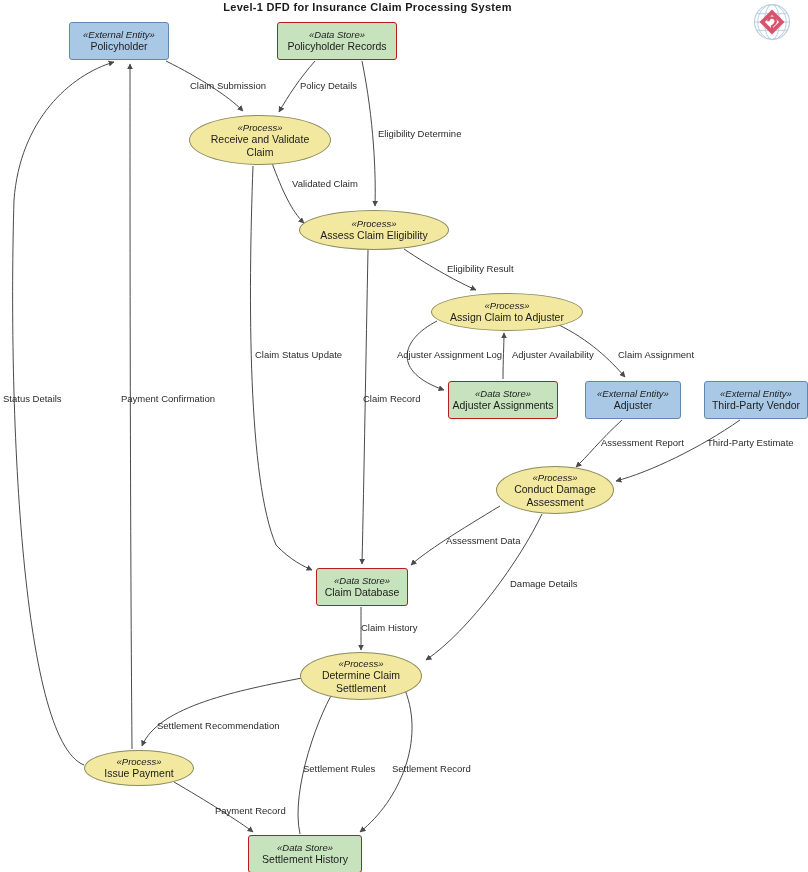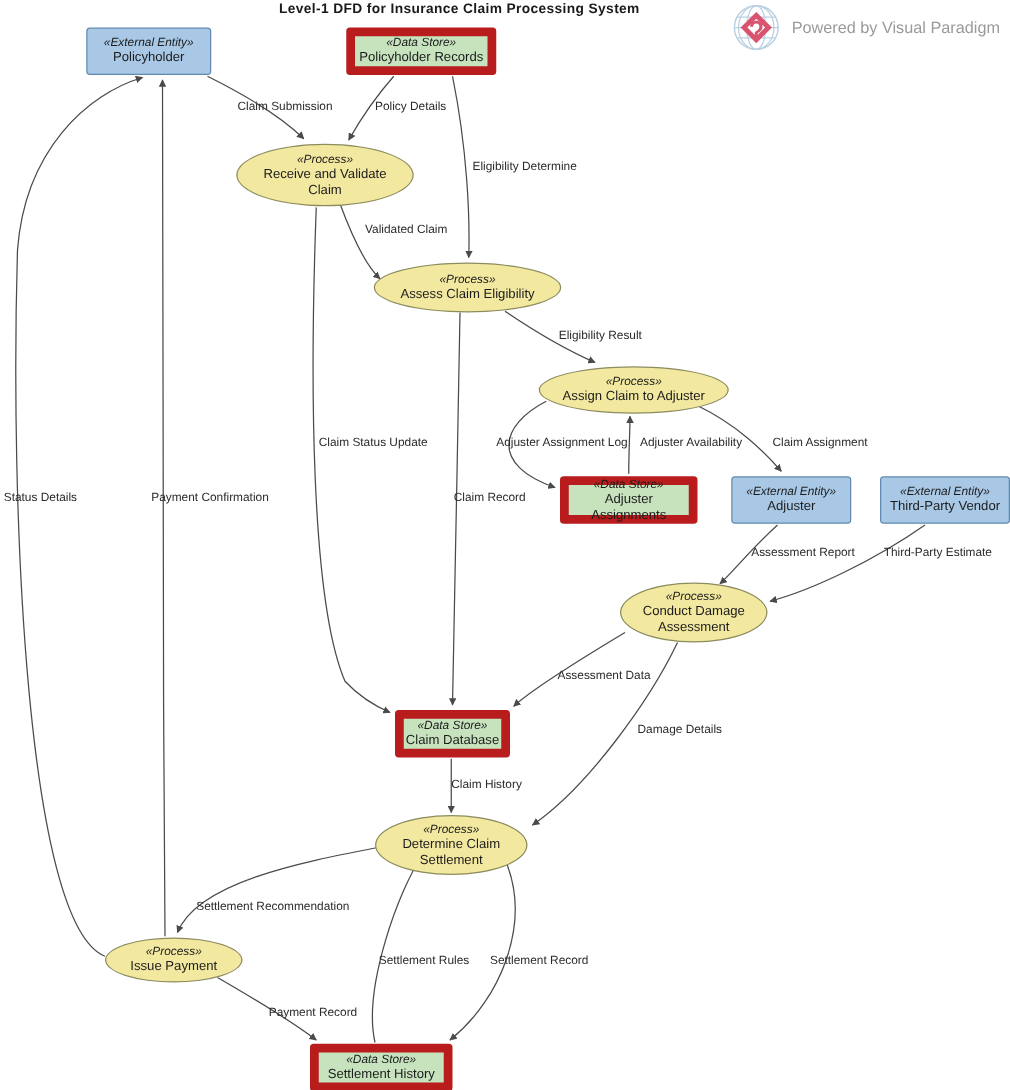--- a/index.html
+++ b/index.html
@@ -82,21 +82,21 @@
     font-size: 10.5px;
     white-space: pre-line;
   }
   .node-process {
     background: #f2e8a0;
     border: 1px solid #8c8c5e;
     border-radius: 50%;
   }
   .node-datastore {
     background: #c6e3bd;
-    border: 7px solid #b91c1c;
+    border: 1px solid #b91c1c;
     border-radius: 3px;
   }
   .node-entity {
     background: #a8c8e6;
     border: 1px solid #6189b0;
     border-radius: 3px;
   }
 
   
   .edge-label {
@@ -172,21 +172,20 @@
       <ellipse cx="24" cy="24" rx="17" ry="21"></ellipse>
       <line x1="3" y1="24" x2="45" y2="24"></line>
       <line x1="6" y1="14" x2="42" y2="14"></line>
       <line x1="6" y1="34" x2="42" y2="34"></line>
     </g>
     <path d="M24 9 L39 24 L24 39 L9 24 Z" fill="#d9536f"></path>
     <path d="M24 15.5 L32.5 24 L24 32.5 L15.5 24 Z" fill="#ffffff"></path>
     <path d="M24 17.5 C27.6 17.5 30 20 30 23.2 C30 26.3 27.4 28.2 25.4 29.6 L25.4 34 L22.6 34 L22.6 28.2 C24.8 27.1 27 25.6 27 23.2 C27 21.4 25.7 20.2 24 20.2 C22.3 20.2 21 21.4 21 23.2 L18.1 23.2 C18.1 20 20.4 17.5 24 17.5 Z" fill="#d9536f"></path>
   </svg>
   <div class="brand-text">
-    <div class="brand-line2">Powered by Visual Paradigm</div>
   </div>
 </div>
 
 <div id="nodes-layer">
     <div class="node node-entity" style="left: 69px; top: 22px; width: 100px; height: 38px;">
       <div class="stereo">«External Entity»</div>
       <div class="nlabel">Policyholder</div>
     </div>
     <div class="node node-datastore" style="left: 277px; top: 22px; width: 120px; height: 38px;">
       <div class="stereo">«Data Store»</div>

